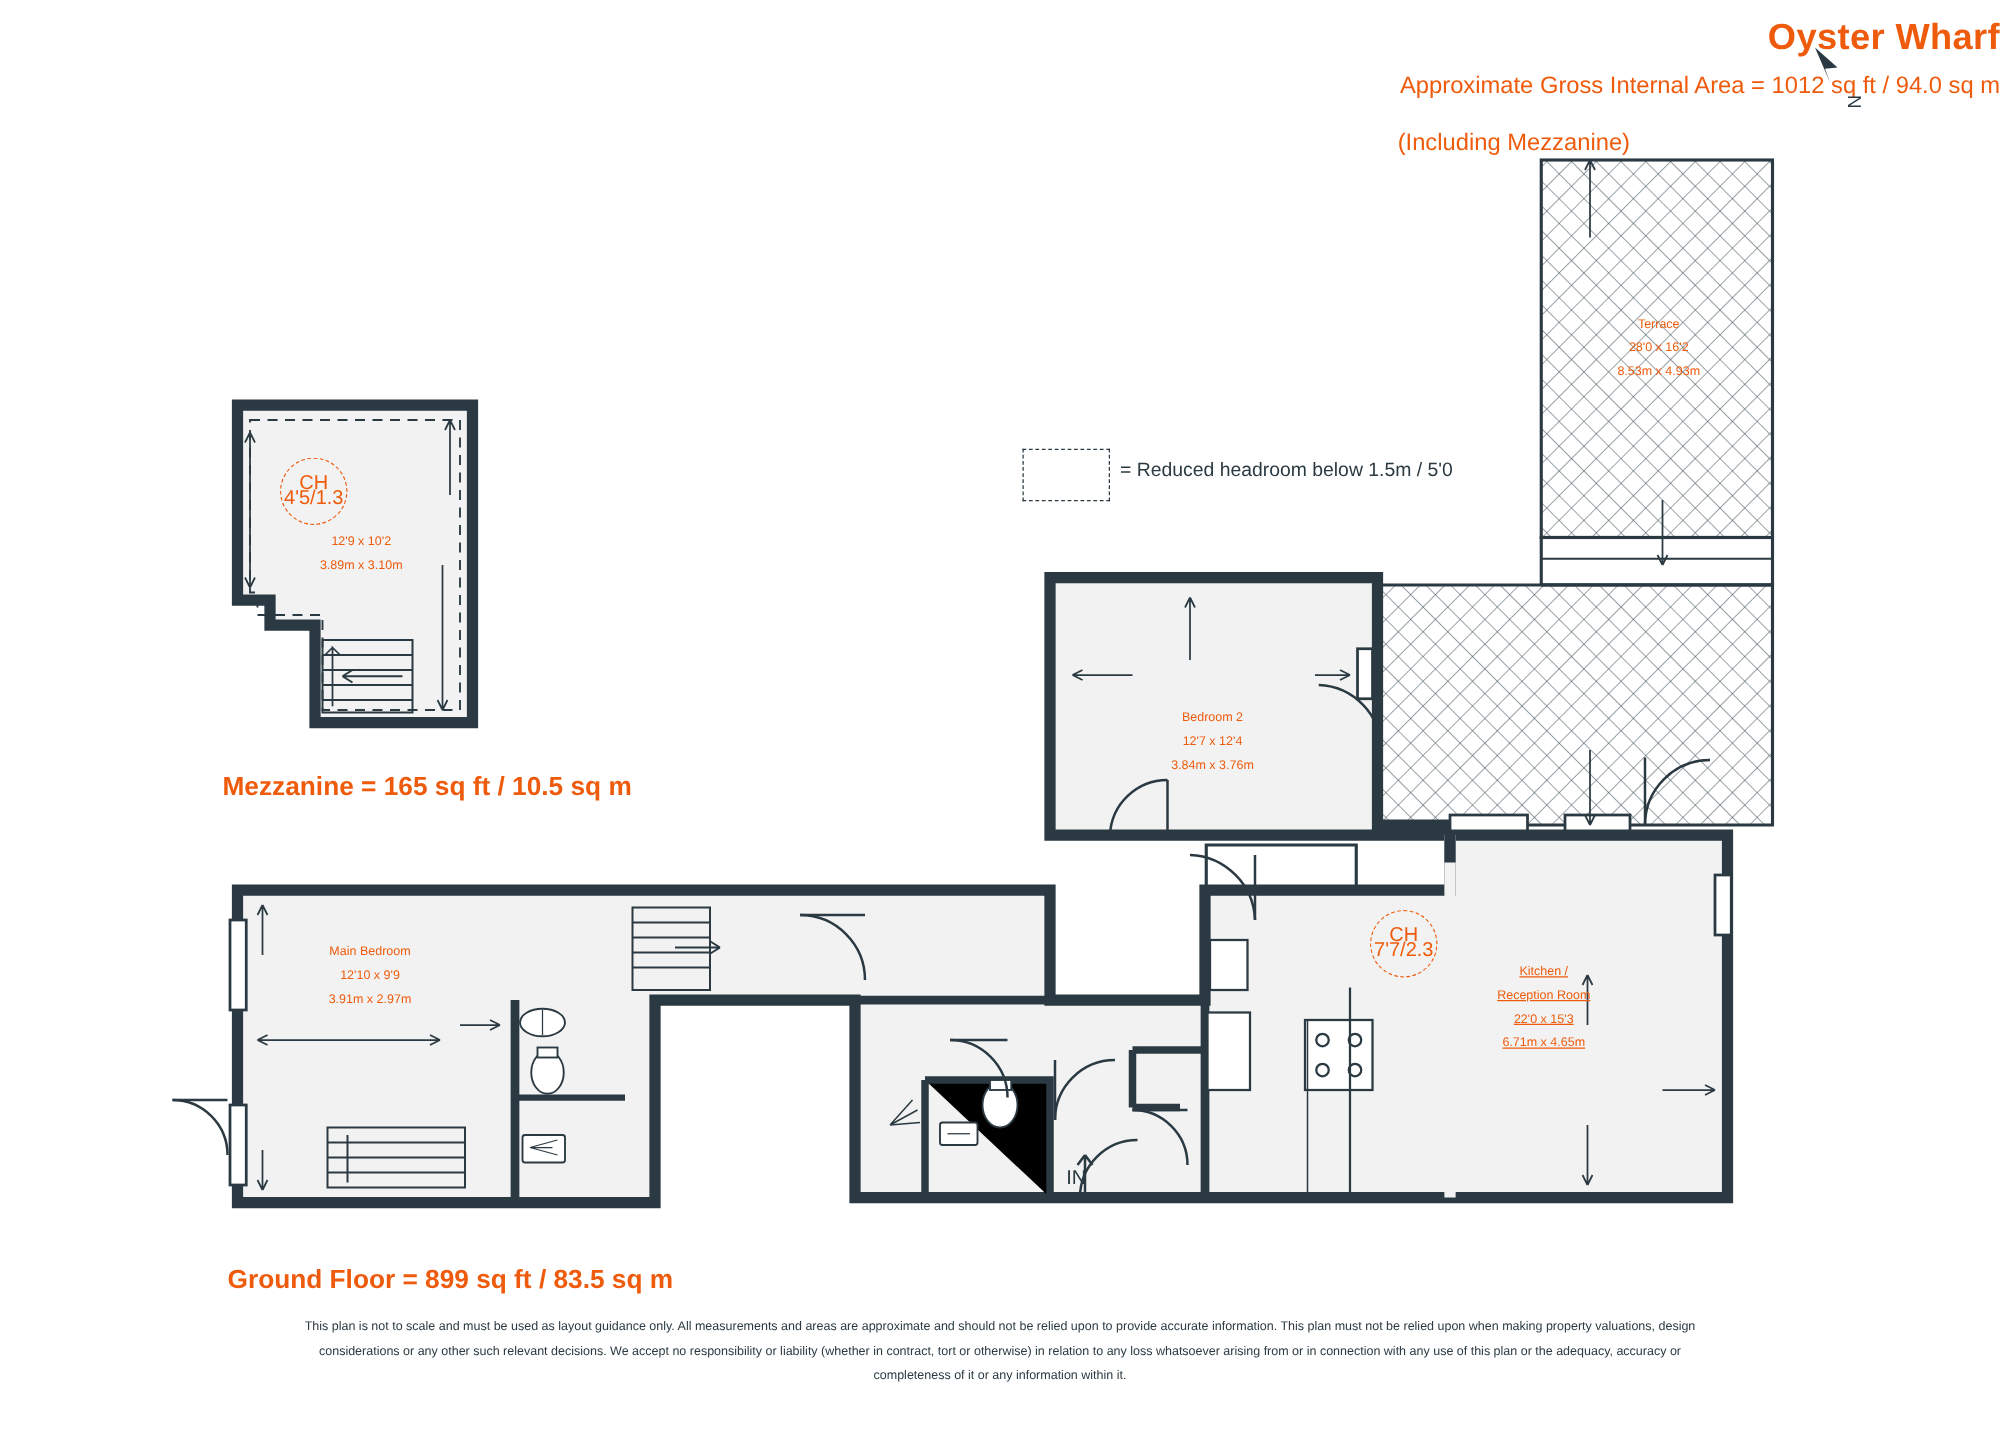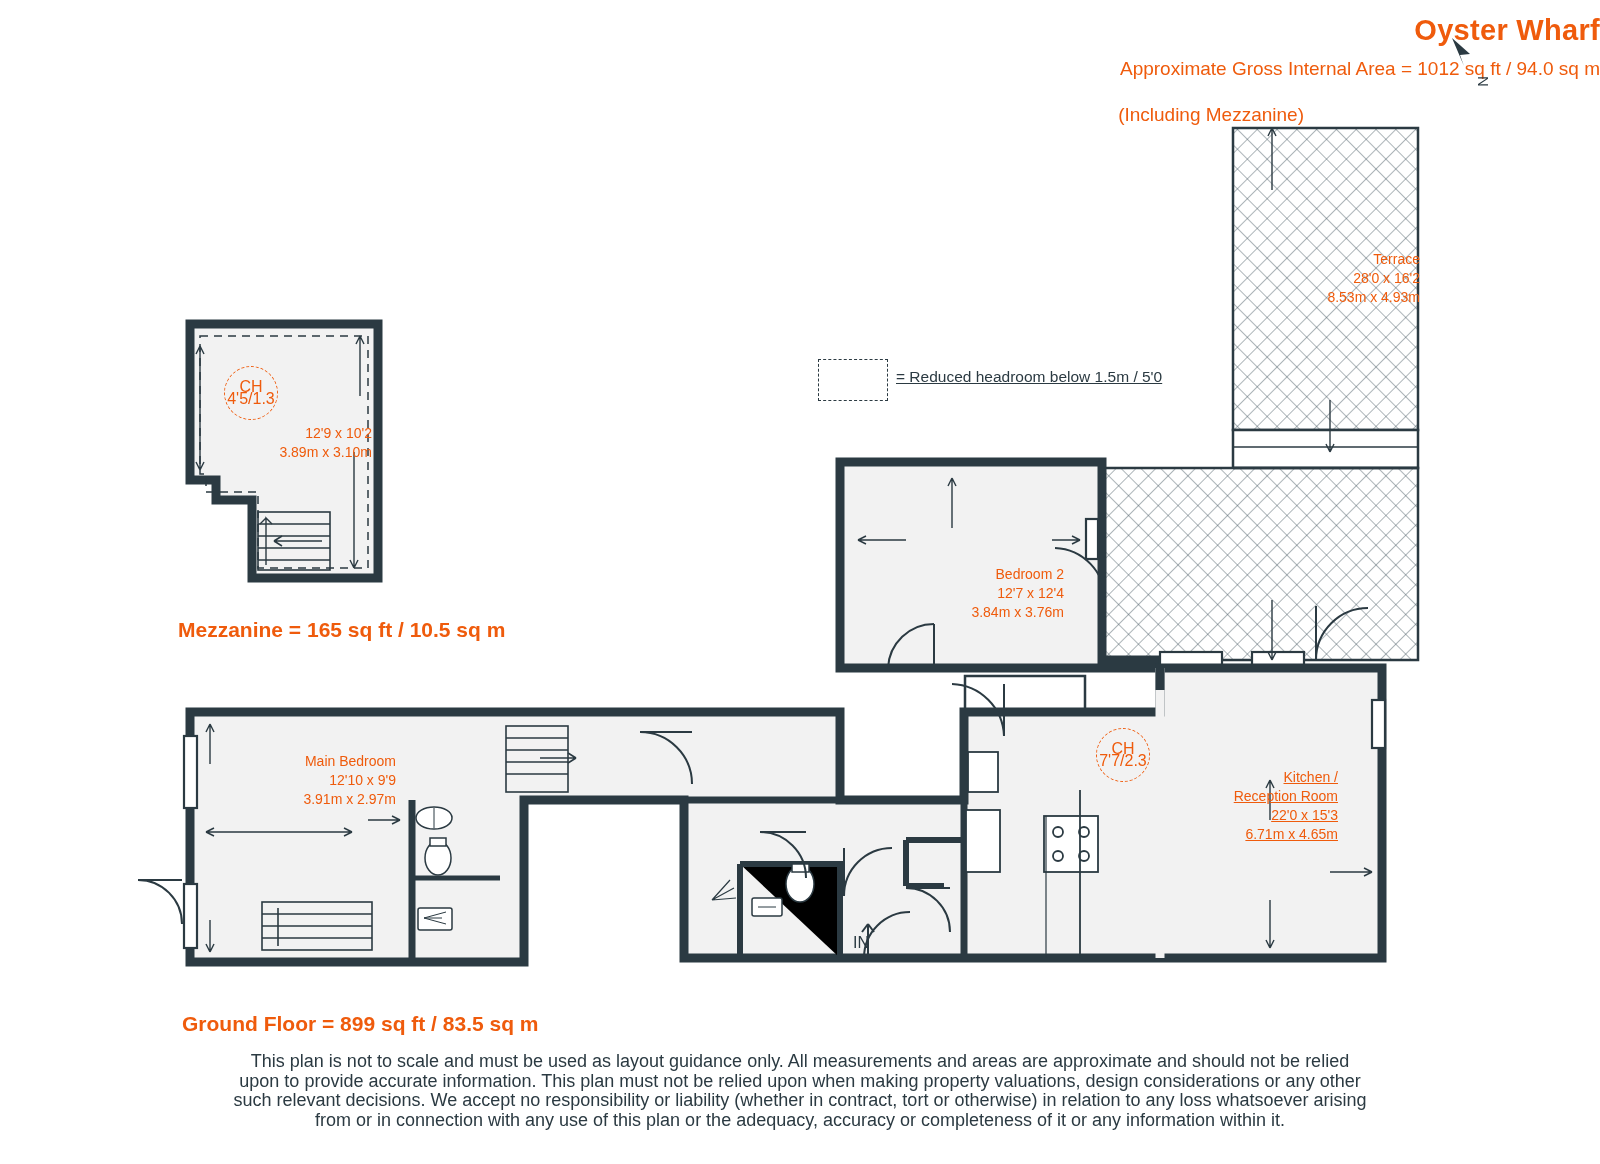--- a/index.html
+++ b/index.html
@@ -45,51 +45,50 @@
     position: absolute;
     color: #ef5b0c;
     font-size: 21px;
     font-weight: bold;
   }
   #mezz-label { left: 178px; top: 618px; }
   #ground-label { left: 182px; top: 1012px; }
   .room-label {
     position: absolute;
     color: #ef5b0c;
-    font-size: 14px;
+    font-size: 10px;
     line-height: 19px;
-    text-align: right;
+    text-align: center;
     white-space: pre-line;
   }
   #legend-text {
     position: absolute;
     left: 896px; top: 368px;
     font-size: 15.5px;
     color: #2b3a42;
-    text-decoration: underline;
   }
   #legend-box {
     position: absolute;
     left: 818px; top: 359px;
     width: 70px; height: 42px;
     border: 1.6px dashed #2b3a42;
     box-sizing: border-box;
   }
   #in-label {
     position: absolute;
     left: 853px; top: 934px;
     font-size: 16px;
     color: #2b3a42;
   }
   #disclaimer {
     position: absolute;
     left: 230px; top: 1052px;
     width: 1140px;
     text-align: center;
-    font-size: 18px;
+    font-size: 10px;
     line-height: 19.5px;
     color: #2b3a42;
   }
   .ch-badge {
     position: absolute;
     width: 52px; height: 52px;
     border: 1.4px dashed #ef5b0c;
     border-radius: 50%;
     color: #ef5b0c;
     font-size: 16px;

